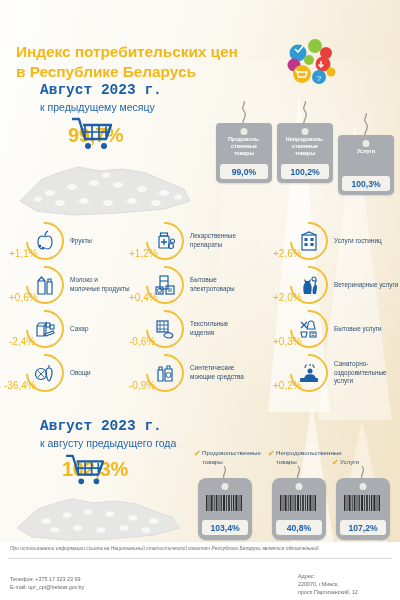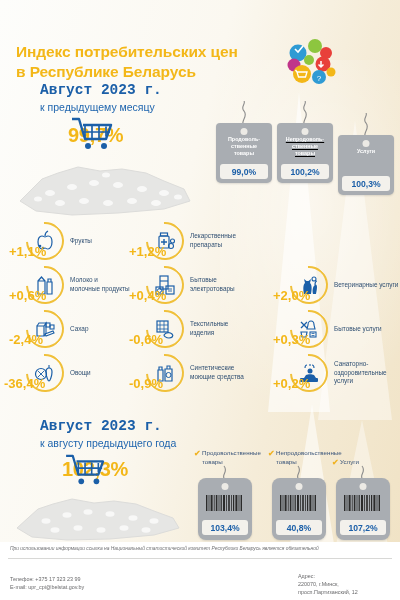--- a/index.html
+++ b/index.html
@@ -92,21 +92,21 @@
     border-radius: 50%;
     border-left-color: transparent;
     transform: rotate(42deg);
   }
   .glyph {
     position: absolute; inset: 0;
     display: flex; align-items: center; justify-content: center;
   }
   .pct {
     position: absolute; left: -17px; bottom: 1px;
-    font-size: 13px; font-weight: bold; color: #f3b718;
+    font-size: 10px; font-weight: normal; color: #f3b718;
     white-space: nowrap;
   }
   .lbl {
     position: absolute; left: 44px; top: 50%; transform: translateY(-50%);
     font-size: 6.4px; color: #2f4f72; line-height: 1.35; width: 72px;
   }
 
   
   .tag-b { position: absolute; width: 54px; }
   .tagb-body {
@@ -225,21 +225,21 @@
       <div class="tag-hole"></div>
       <div class="tag-cap">
         <div>Продоволь-</div>
         <div>ственные</div>
         <div>товары</div>
       </div>
       <div class="tag-val">99,0%</div>
     </div>
   </div>
 
-  <div class="tag-g" style="left:277px;top:123px;text-decoration:underline;">
+  <div class="tag-g" style="left:277px;top:123px;">
     <svg class="string" width="16" height="26">
       <path d="M8 26 C3 20, 13 16, 8 10 C4 6, 10 3, 8 0" stroke="#8b8b8b" stroke-width="1.1" fill="none"></path>
     </svg>
     <div class="tag-body">
       <div class="tag-hole"></div>
       <div class="tag-cap">
         <div>Непродоволь-</div>
         <div>ственные</div>
         <div>товары</div>
       </div>
@@ -387,20 +387,37 @@
           <path d="M14 7 v-3 h3 v3" fill="none" stroke="#1b5fa8" stroke-width="1.1"></path>
           <circle cx="15.5" cy="13" r="2.5" fill="none" stroke="#1b5fa8" stroke-width="1"></circle>
         </svg>
       </div>
     </div>
     <div class="pct">-0,9%</div>
     <div class="lbl" style="white-space:pre-line;">Синтетические
 моющие средства</div>
   </div>
 
+  <div class="item" style="left:290px;top:222px;">
+    <div class="circ">
+      <div class="ring"></div>
+      <div class="glyph">
+        <svg width="22" height="22" viewBox="0 0 22 22">
+          <rect x="4" y="5" width="14" height="15" fill="none" stroke="#1b5fa8" stroke-width="1.2"></rect>
+          <path d="M4 5 l7 -3 l7 3" fill="none" stroke="#1b5fa8" stroke-width="1.2"></path>
+          <rect x="6.5" y="8" width="3" height="3" fill="#1b5fa8"></rect>
+          <rect x="12.5" y="8" width="3" height="3" fill="#1b5fa8"></rect>
+          <rect x="6.5" y="13" width="3" height="3" fill="#1b5fa8"></rect>
+          <rect x="12.5" y="13" width="3" height="3" fill="#1b5fa8"></rect>
+        </svg>
+      </div>
+    </div>
+    <div class="pct">+2,6%</div>
+    <div class="lbl" style="width:66px;">Услуги гостиниц</div>
+  </div>
 
   <div class="item" style="left:290px;top:266px;">
     <div class="circ">
       <div class="ring"></div>
       <div class="glyph">
         <svg width="24" height="22" viewBox="0 0 24 22">
           <path d="M7 20 c-1 -5 -1 -9 1 -11 l-1 -4 l2.5 2 h2 l2.5 -2 l-1 4 c2 2 2 6 1 11z" fill="#1b5fa8"></path>
           <path d="M16 20 c-1 -4 0 -8 2 -9 c1 -1 2 0 2 2 c0 3 -1 6 -1 7z" fill="#1b5fa8"></path>
           <path d="M18 11 c0 -3 1 -4 2 -4" stroke="#1b5fa8" stroke-width="1.2" fill="none"></path>
           <circle cx="17" cy="5" r="2" fill="none" stroke="#1b5fa8" stroke-width="1.1"></circle>

